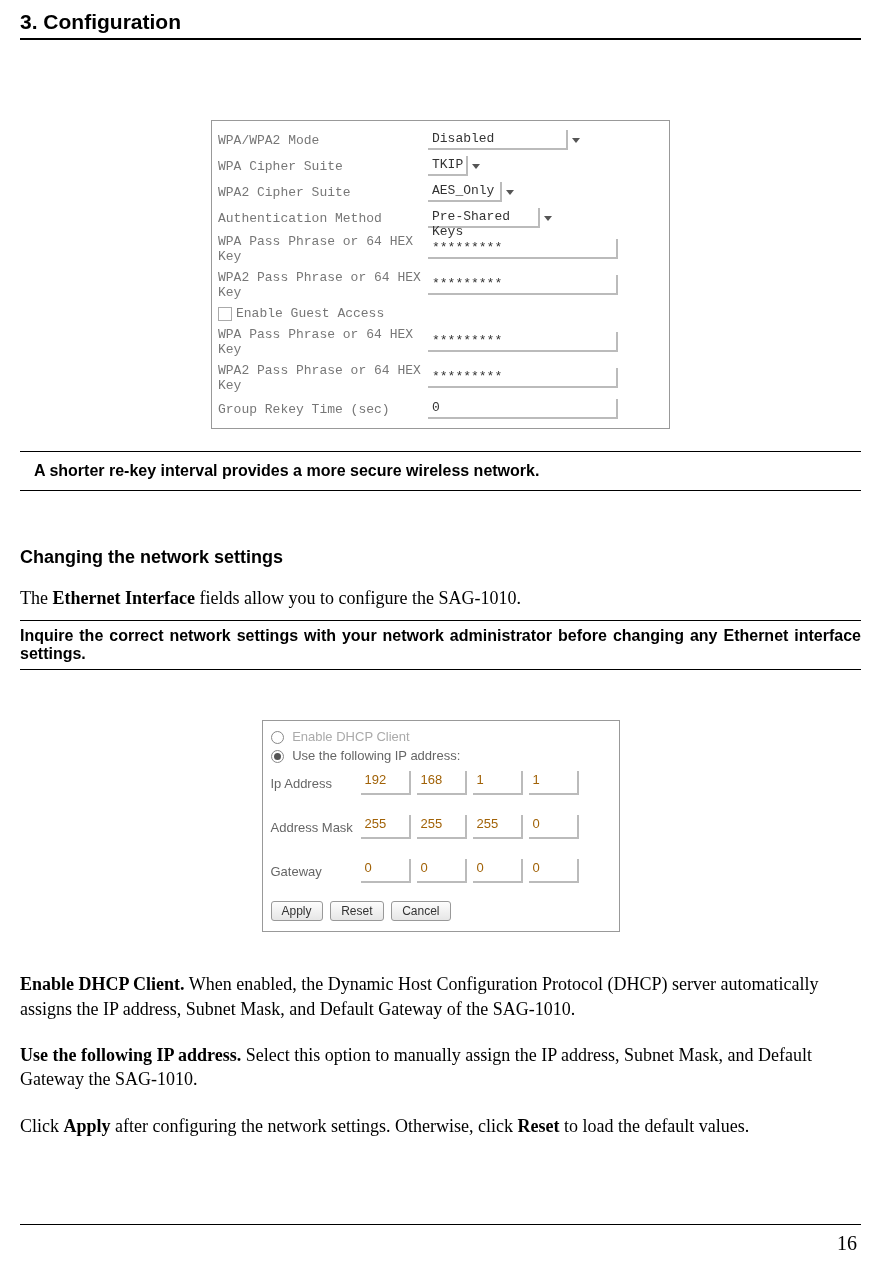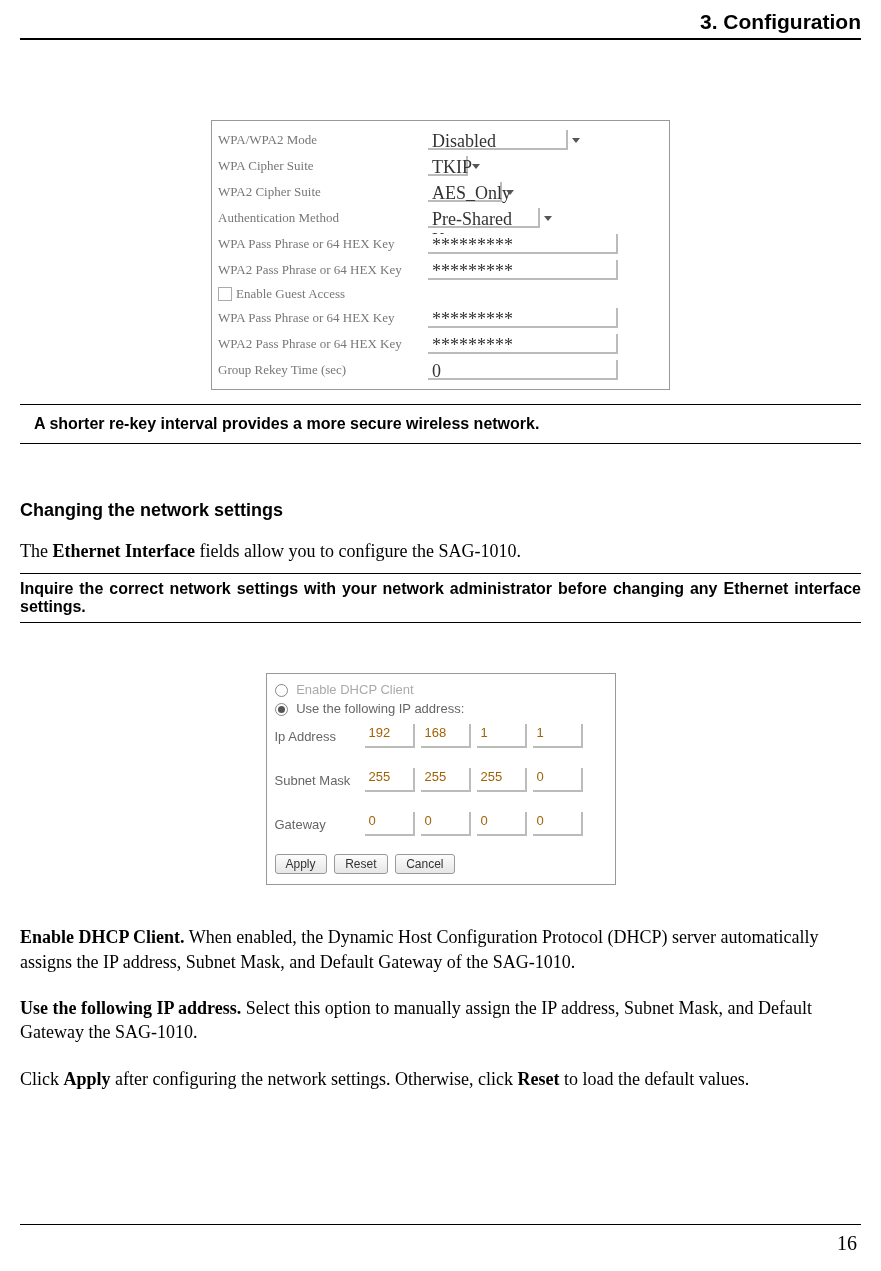--- a/index.html
+++ b/index.html
@@ -13,48 +13,47 @@
   .page {
     padding: 10px 20px 20px 20px;
     box-sizing: border-box;
     position: relative;
     min-height: 1271px;
   }
   .header-title {
     font-size: 21px;
     font-weight: bold;
     padding-bottom: 4px;
-    text-align: right;
   }
   .heavy-rule { border-bottom: 2.5px solid #000; margin-bottom: 80px; }
   .thin-rule  { border-bottom: 1.2px solid #000; }
 
   .shot1 {
     width: 457px;
-    margin: 0 auto 14px auto;
+    margin: 0 auto 22px auto;
     border: 1px solid #999;
     background: #fff;
     padding: 6px 0 6px 0;
-    font-family: Liberation Serif, serif;
+    font-family: Liberation Mono, monospace;
   }
   .row {
     display: flex;
     align-items: center;
     padding: 3px 6px;
     font-size: 13px;
     color: #777;
   }
   .row-label { width: 210px; }
   .field {
     background: #fff;
     border: none;
     border-bottom: 2px solid #bbb;
     border-right: 2px solid #bbb;
     height: 20px;
-    font-size: 18px;
+    font-size: 13px;
     color: #333;
     padding: 1px 4px;
     box-sizing: border-box;
   }
   .sel { display:inline-flex; align-items:center; gap:4px; }
   .caret {
     width:0; height:0;
     border-left:4px solid transparent;
     border-right:4px solid transparent;
     border-top:5px solid #555;
@@ -91,21 +90,21 @@
     font-size: 16px;
     text-align: justify;
     padding: 6px 0;
   }
 
   .shot2 {
     width: 340px;
     margin: 50px auto 40px auto;
     border: 1px solid #999;
     background: #fff;
-    padding: 6px 0 10px 8px;
+    padding: 6px 8px 10px 8px;
     font-family: "Segoe UI", Arial, sans-serif;
     font-size: 13px;
     color: #666;
   }
   .radio {
     display:inline-block; width:11px; height:11px;
     border:1px solid #888; border-radius:50%;
     margin-right:5px; vertical-align:middle; position:relative;
   }
   .radio.checked::after{
@@ -223,21 +222,21 @@
       <span>Use the following IP address:</span>
     </div>
 
     <div class="grid">
       <span>Ip Address</span>
       <span class="cell">192</span>
       <span class="cell">168</span>
       <span class="cell">1</span>
       <span class="cell">1</span>
 
-      <span>Subnet Mask</span>
+      <span>Address Mask</span>
       <span class="cell">255</span>
       <span class="cell">255</span>
       <span class="cell">255</span>
       <span class="cell">0</span>
 
       <span>Gateway</span>
       <span class="cell">0</span>
       <span class="cell">0</span>
       <span class="cell">0</span>
       <span class="cell">0</span>

